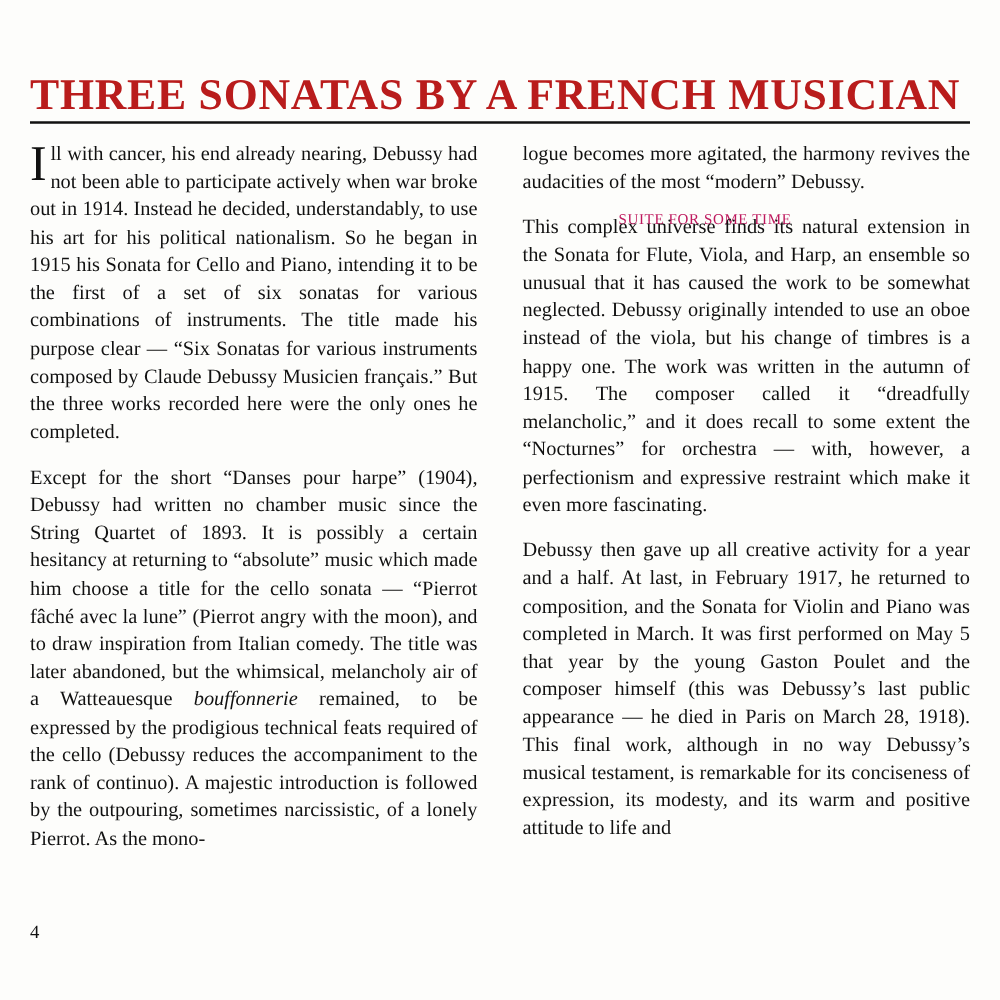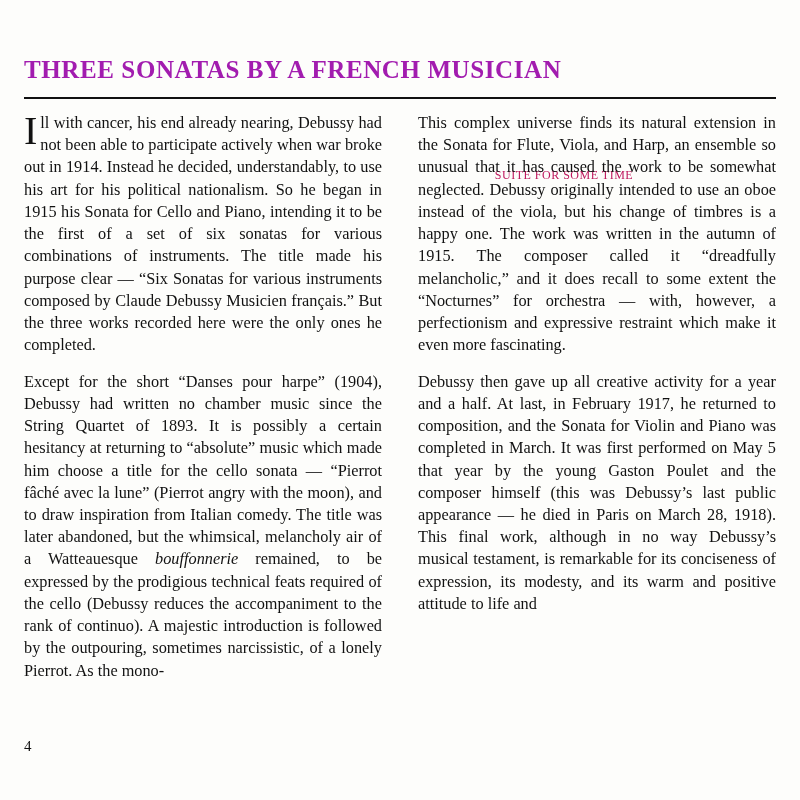--- a/index.html
+++ b/index.html
@@ -21,24 +21,24 @@
     width: 800px;
     height: 800px;
     background: #fdfdfb;
   }
   .title {
     position: absolute;
     left: 24px;
     top: 56px;
     width: 752px;
     font-family: "Liberation Serif", serif;
-    font-size: 25px;
+    font-size: 35px;
     font-weight: bold;
     letter-spacing: 0.6px;
-    color: #a21caf;
+    color: #b91c1c;
     white-space: nowrap;
   }
   .rule {
     position: absolute;
     left: 24px;
     top: 97px;
     width: 752px;
     height: 2px;
     background: #111111;
   }
@@ -113,20 +113,21 @@
 
   <div class="columns">
 
     <div class="col">
       <p class="dropcap-par"><span class="dropcap">I</span><span>ll with cancer, his end already nearing, Debussy had not been able to participate actively when war broke out in 1914. Instead he decided, understandably, to use his art for his political nationalism. So he began in 1915 his Sonata for Cello and Piano, intending it to be the first of a set of six sonatas for various combinations of instruments. The title made his purpose clear — “Six Sonatas for various instruments composed by Claude Debussy Musicien français.” But the three works recorded here were the only ones he completed.</span></p>
 
       <p><span>Except for the short “Danses pour harpe” (1904), Debussy had written no chamber music since the String Quartet of 1893. It is possibly a certain hesitancy at returning to “absolute” music which made him choose a title for the cello sonata — “Pierrot fâché avec la lune” (Pierrot angry with the moon), and to draw inspiration from Italian comedy. The title was later abandoned, but the whimsical, melancholy air of a Watteauesque </span><span class="ital">bouffonnerie</span><span> remained, to be expressed by the prodigious technical feats required of the cello (Debussy reduces the accompaniment to the rank of continuo). A majestic introduction is followed by the outpouring, sometimes narcissistic, of a lonely Pierrot. As the mono-</span></p>
     </div>
 
     <div class="col">
+      <p>logue becomes more agitated, the harmony revives the audacities of the most “modern” Debussy.</p>
       <p>This complex universe finds its natural extension in the Sonata for Flute, Viola, and Harp, an ensemble so unusual that it has caused the work to be somewhat neglected. Debussy originally intended to use an oboe instead of the viola, but his change of timbres is a happy one. The work was written in the autumn of 1915. The composer called it “dreadfully melancholic,” and it does recall to some extent the “Nocturnes” for orchestra — with, however, a perfectionism and expressive restraint which make it even more fascinating.</p>
       <p>Debussy then gave up all creative activity for a year and a half. At last, in February 1917, he returned to composition, and the Sonata for Violin and Piano was completed in March. It was first performed on May 5 that year by the young Gaston Poulet and the composer himself (this was Debussy’s last public appearance — he died in Paris on March 28, 1918). This final work, although in no way Debussy’s musical testament, is remarkable for its conciseness of expression, its modesty, and its warm and positive attitude to life and</p>
     </div>
 
   </div>
 
   <div class="folio">4</div>
 </div>
 
 </body></html>

